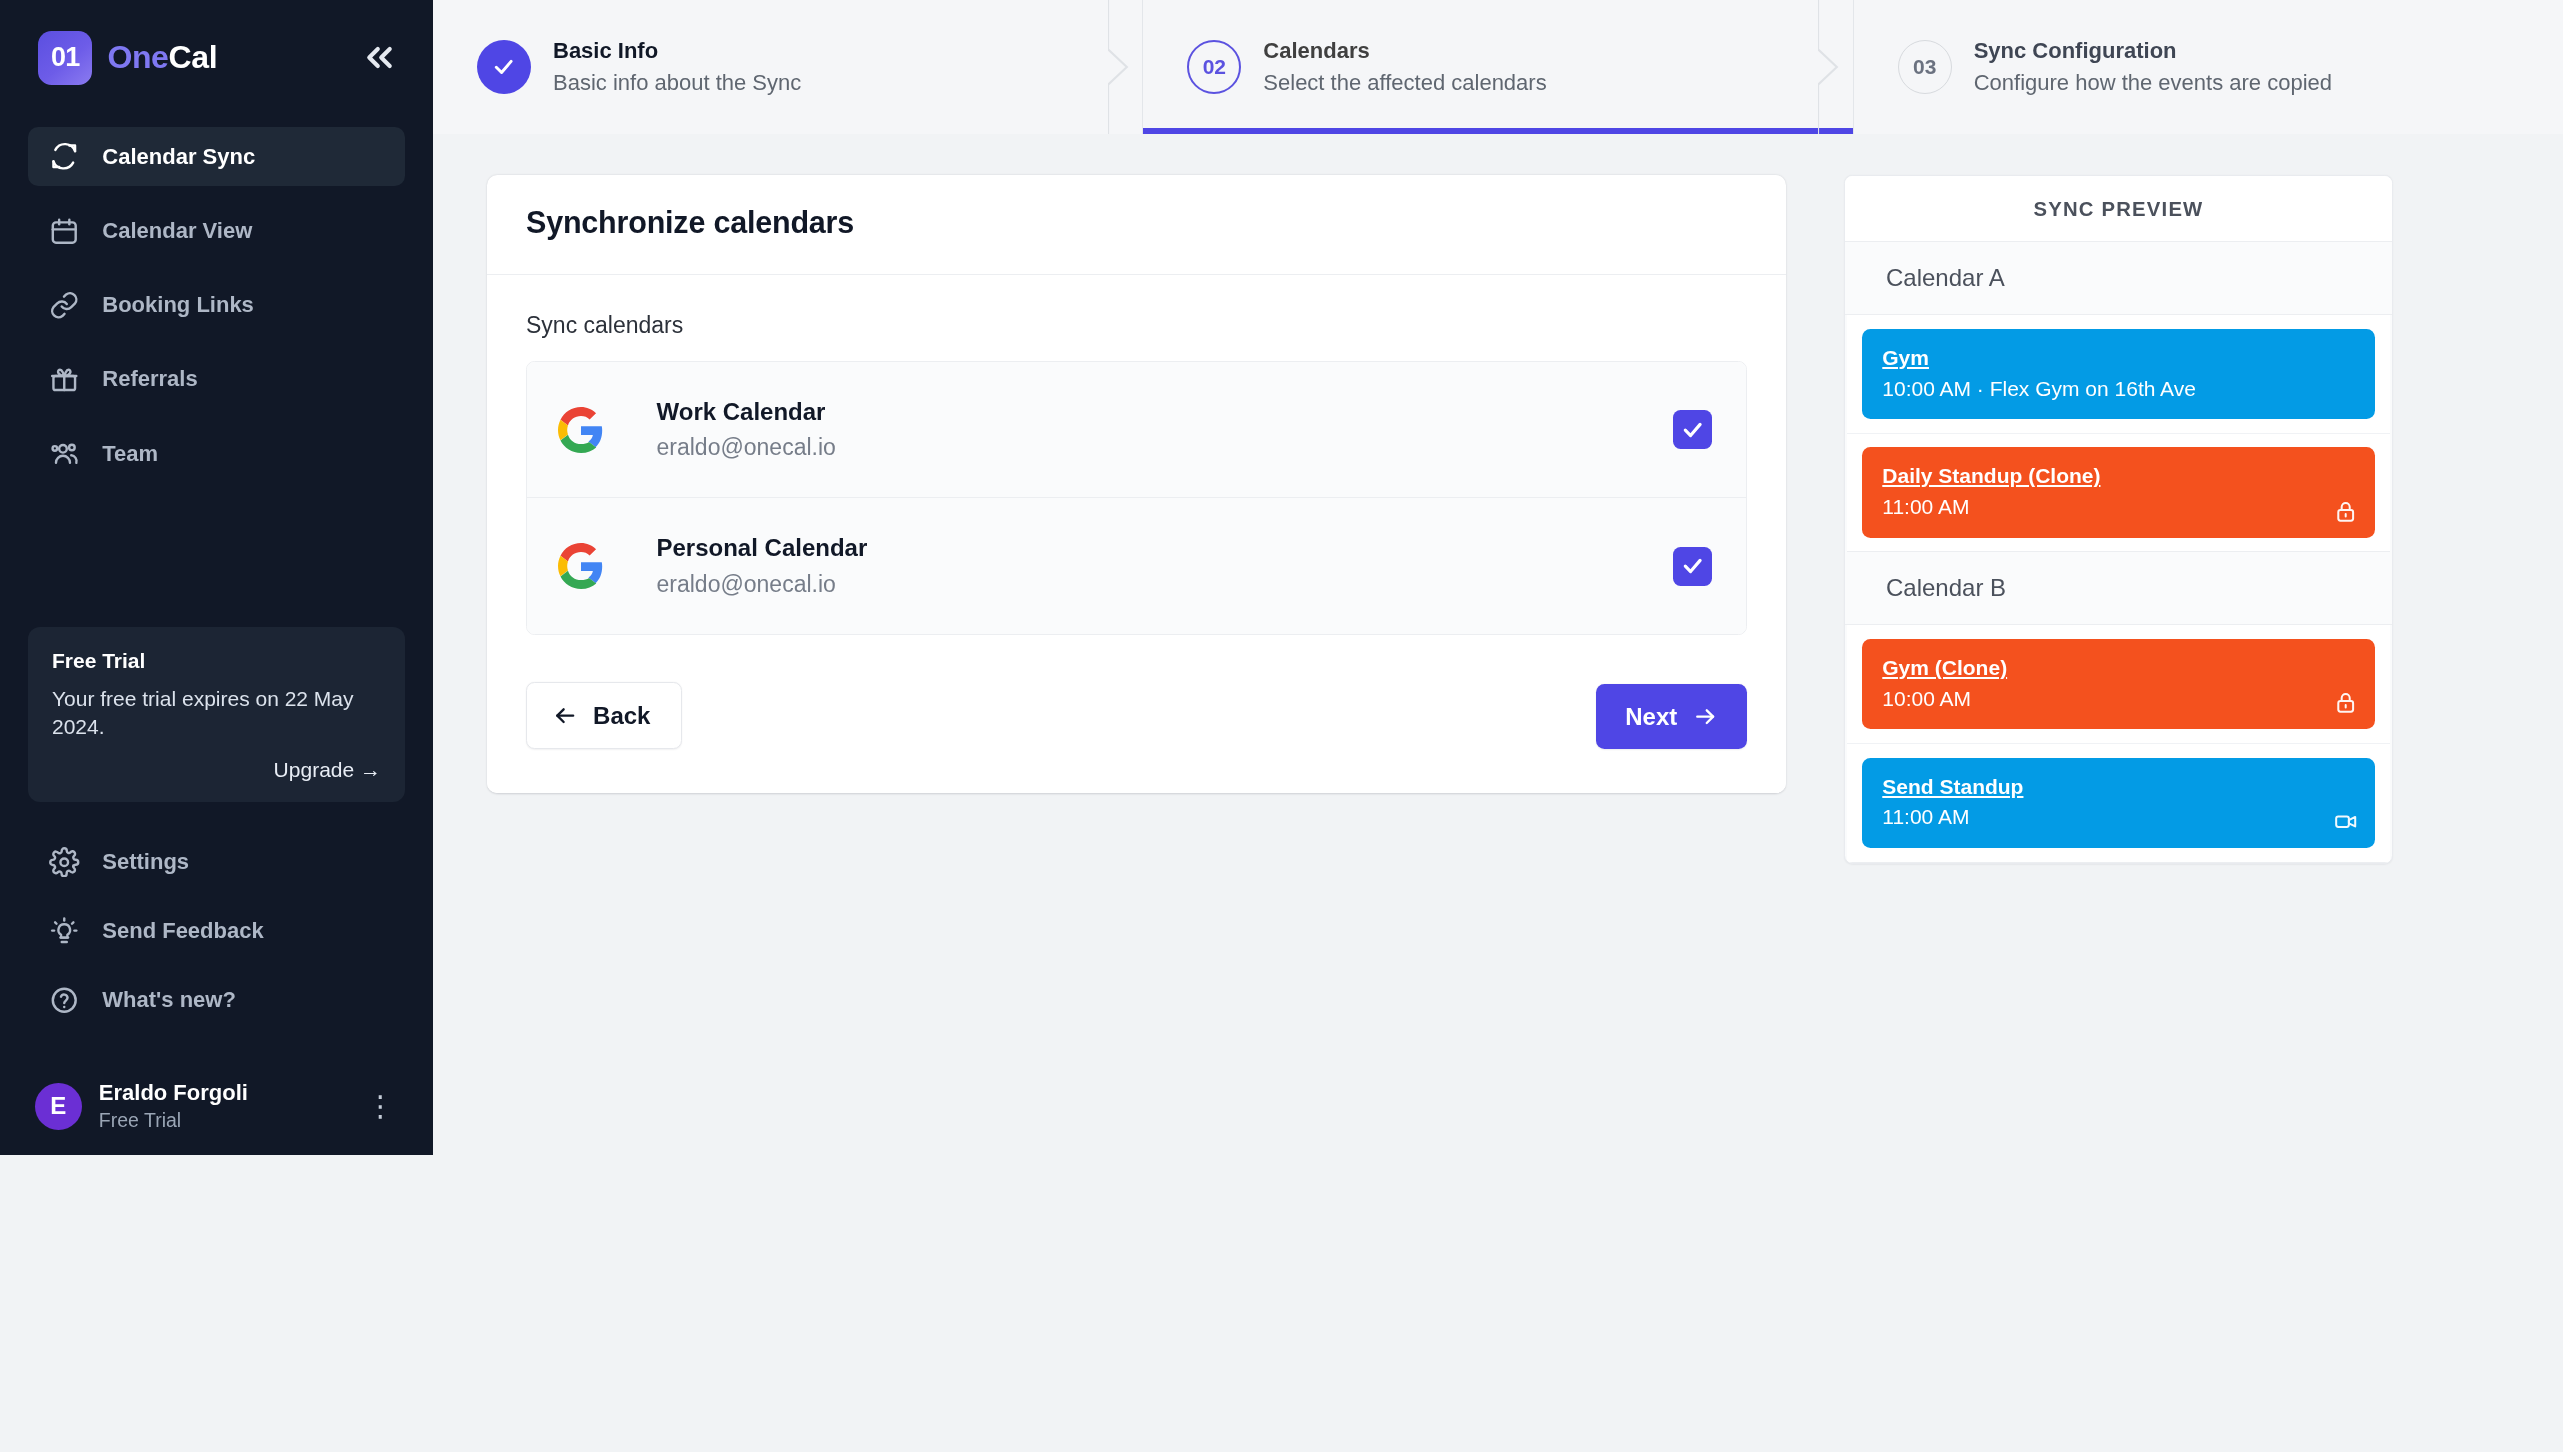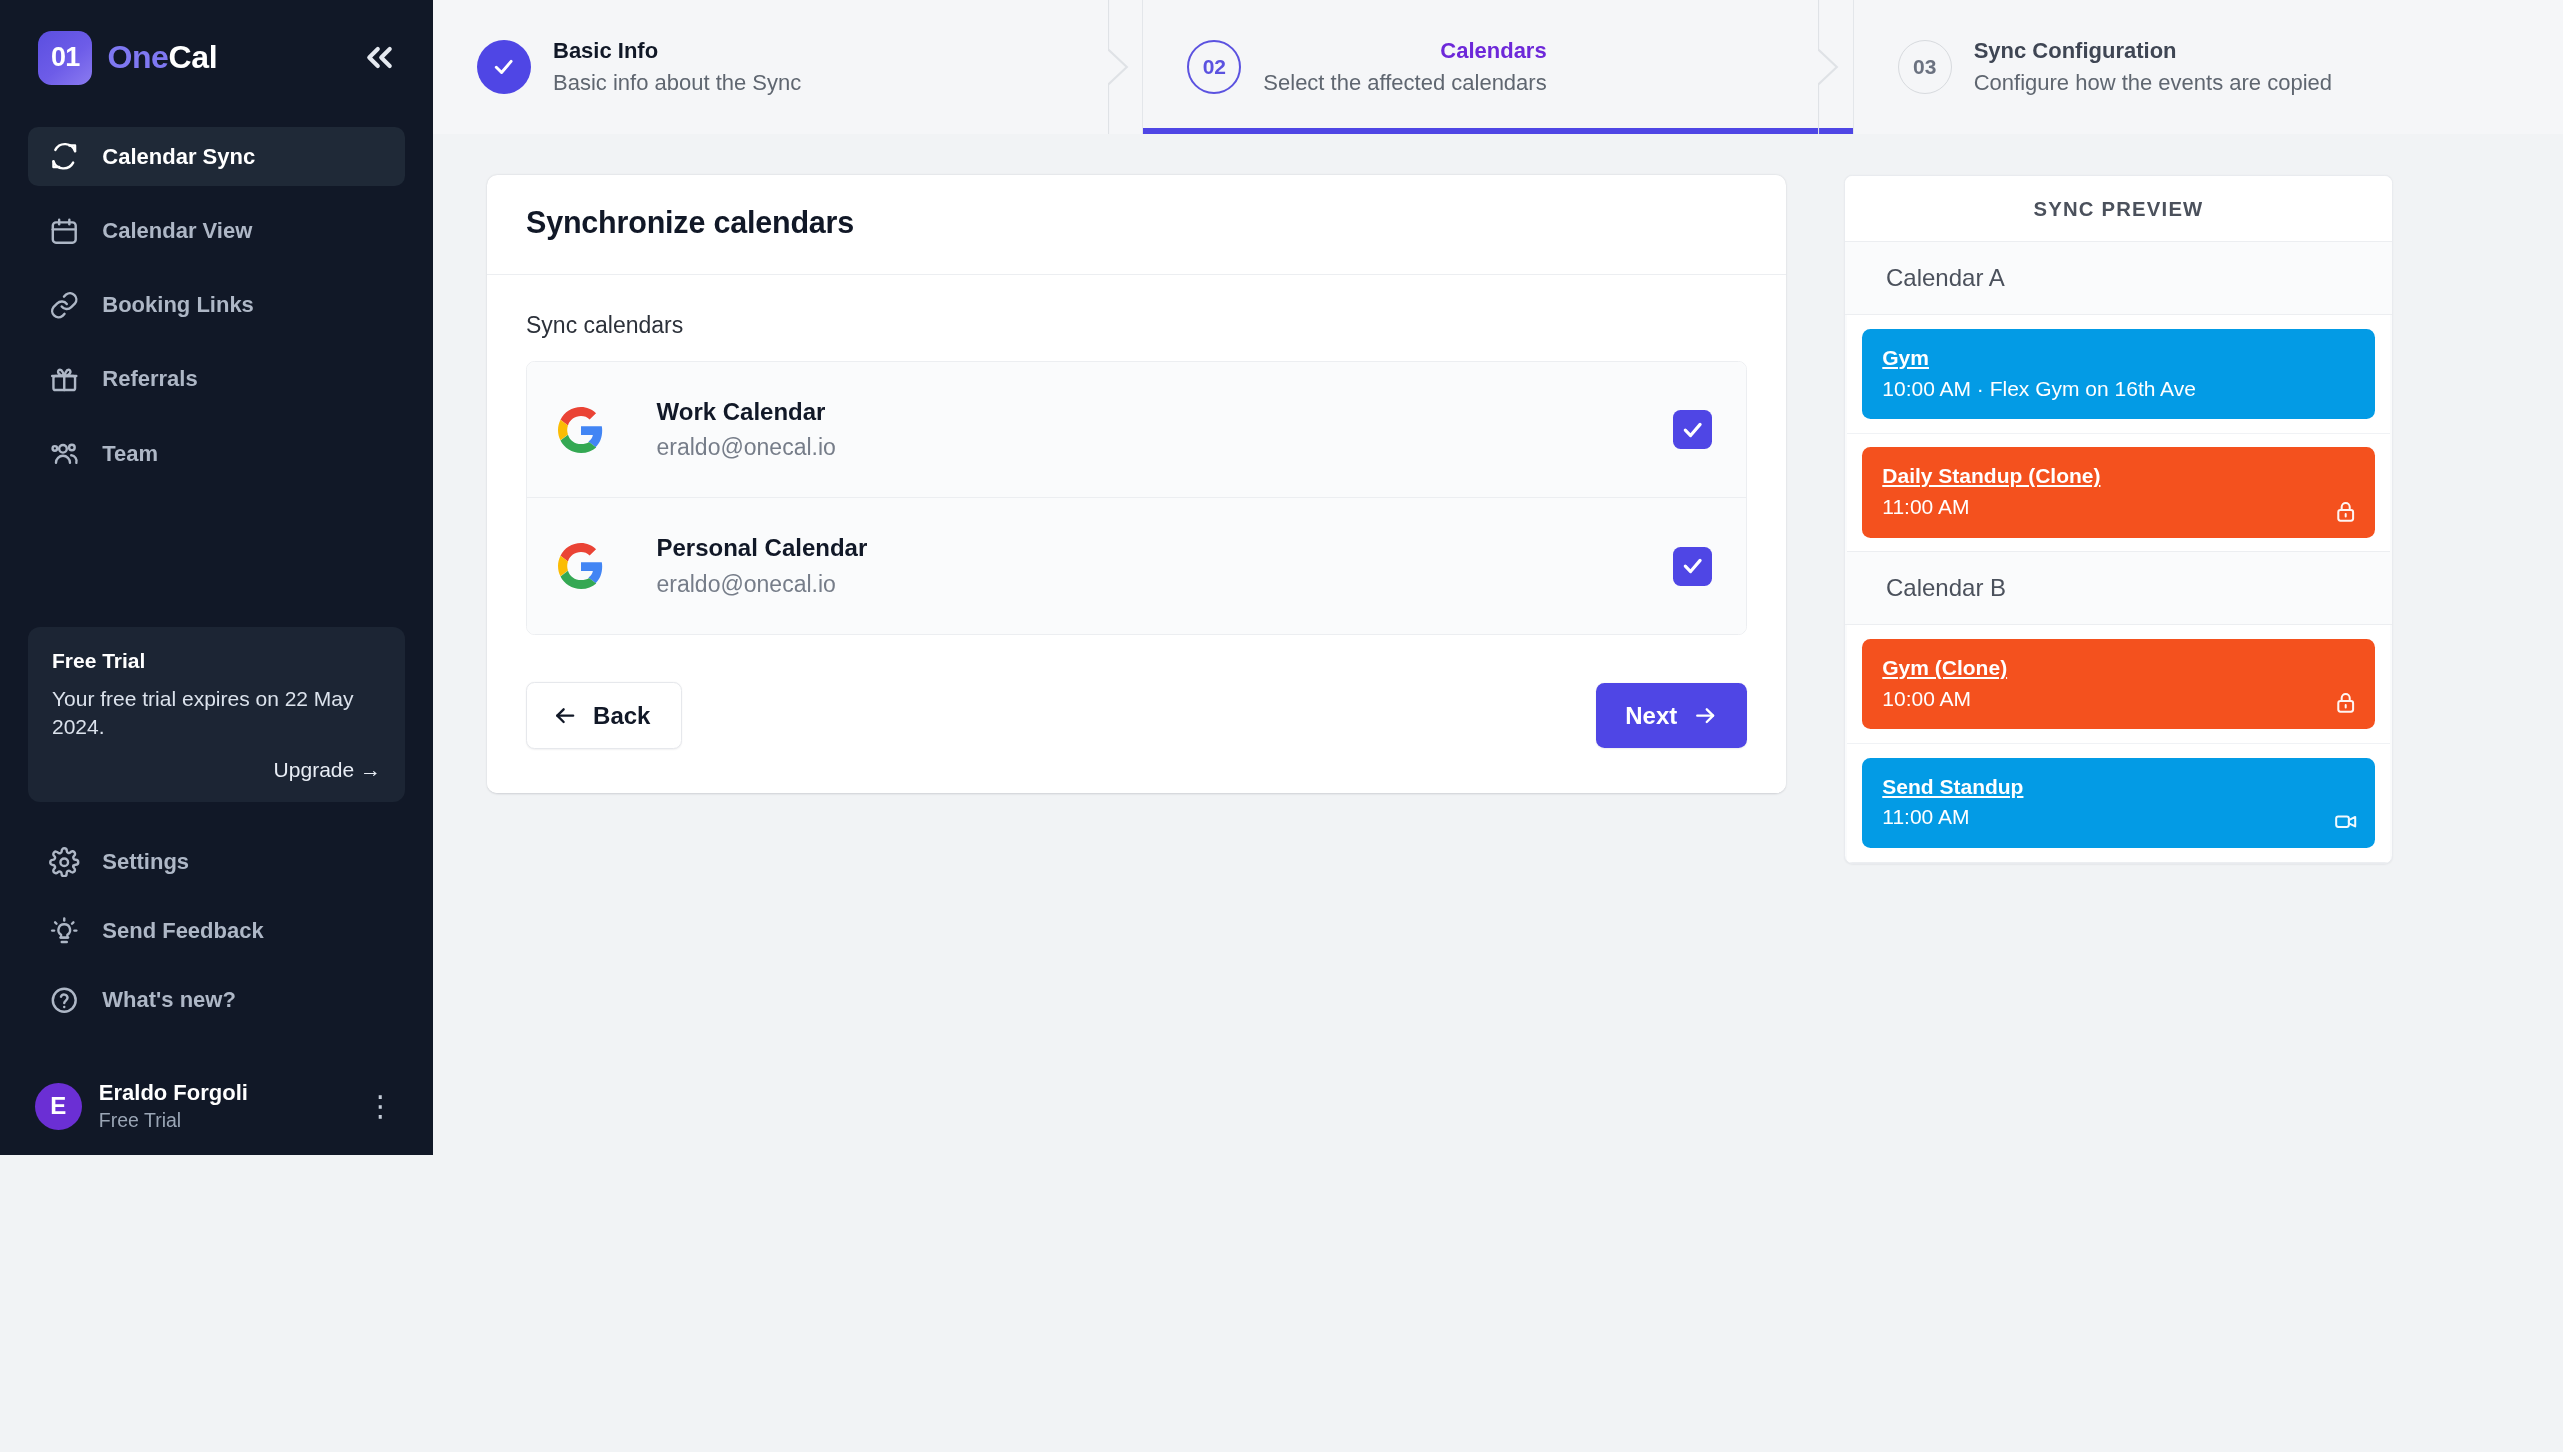--- a/index.html
+++ b/index.html
@@ -107,21 +107,21 @@
   .step-circle {
     width: 54px; height: 54px; border-radius: 50%;
     display: flex; align-items: center; justify-content: center;
     flex: 0 0 54px; font-size: 21px; font-weight: 600;
   }
   .step-circle.done { background: #4f46e5; color: #fff; }
   .step-circle.current { border: 2.5px solid #5b52e0; color: #5b52e0; background: transparent; }
   .step-circle.todo { border: 1.7px solid #d7dade; color: #6b7280; background: transparent; }
   .step-text { margin-left: 22px; }
   .step-title { font-size: 22px; font-weight: 700; color: #111827; margin-bottom: 6px; }
-  .step-title.accent { color: #6d28d9; text-align: right; }
+  .step-title.accent { color: #404040; }
   .step-title.muted { color: #3f4654; font-weight: 600; }
   .step-sub { font-size: 22px; color: #5f6670; text-align: right; }
   .step-underline {
     position: absolute; left: 0; right: 0; bottom: 0; height: 6px; background: #4f46e5;
   }
 
   .content {
     flex: 1; display: flex; align-items: flex-start;
     padding: 41px 49px 0 54px; gap: 0;
     overflow: hidden;
@@ -158,21 +158,21 @@
   .checkbox {
     margin-left: auto;
     width: 39px; height: 39px; border-radius: 7.6px;
     background: #4f46e5;
     display: flex; align-items: center; justify-content: center;
     cursor: pointer;
   }
   .checkbox svg { width: 25.4px; height: 25.4px; }
 
   .card-foot {
-    display: flex; align-items: center;
+    display: flex; align-items: flex-end;
     padding: 47px 39px 44px 39px;
     background: #ffffff;
   }
   .btn {
     display: inline-flex; align-items: center; gap: 15.3px;
     font-size: 24px; font-weight: 600; border-radius: 8.5px; cursor: pointer;
   }
   .btn-back {
     background: #ffffff; color: #111827;
     border: 1.7px solid #e6e8ec;

